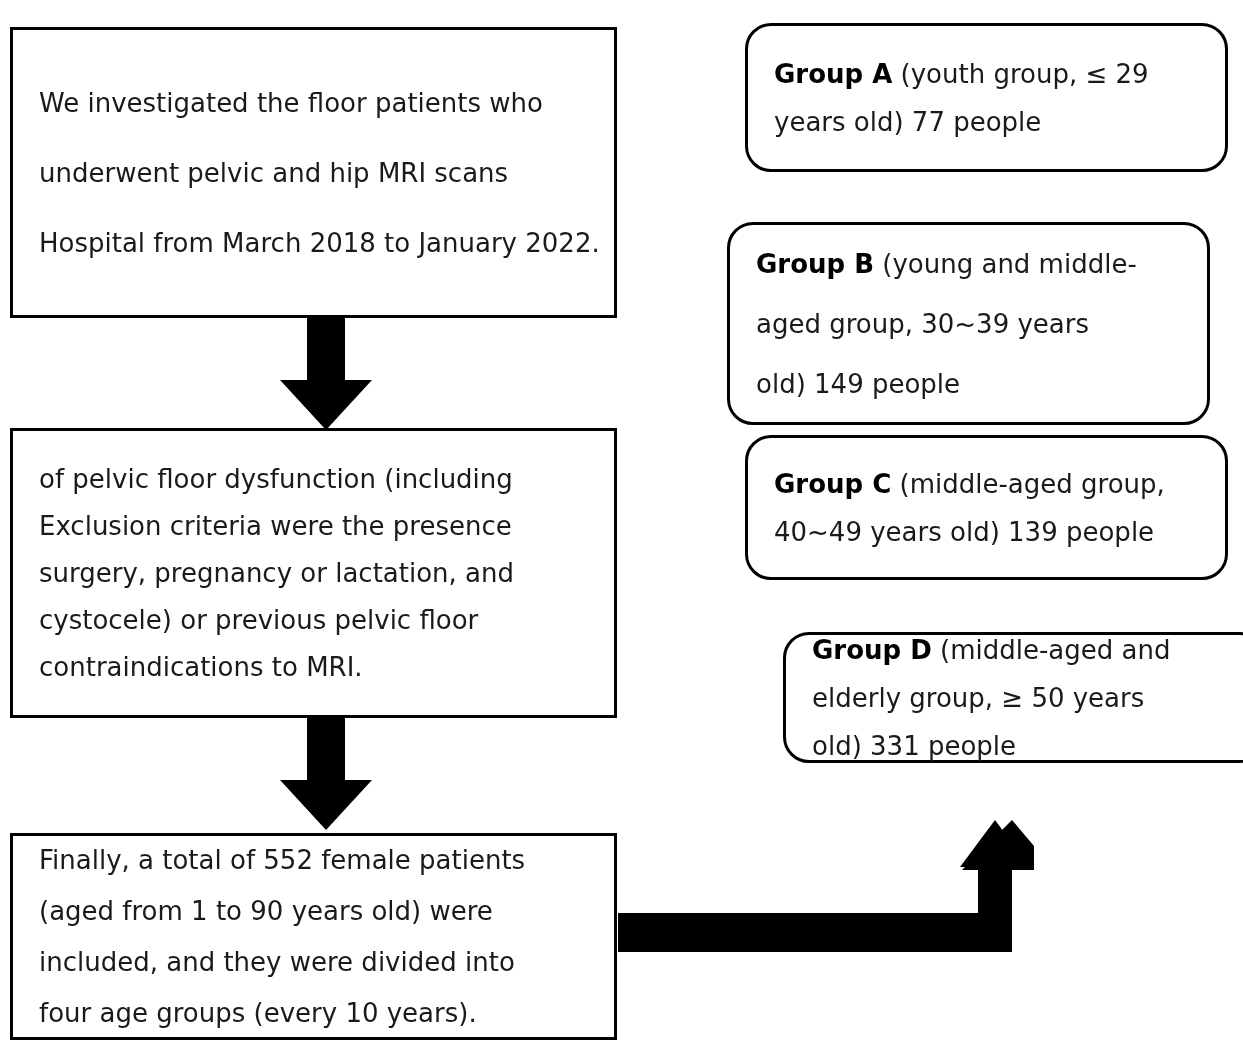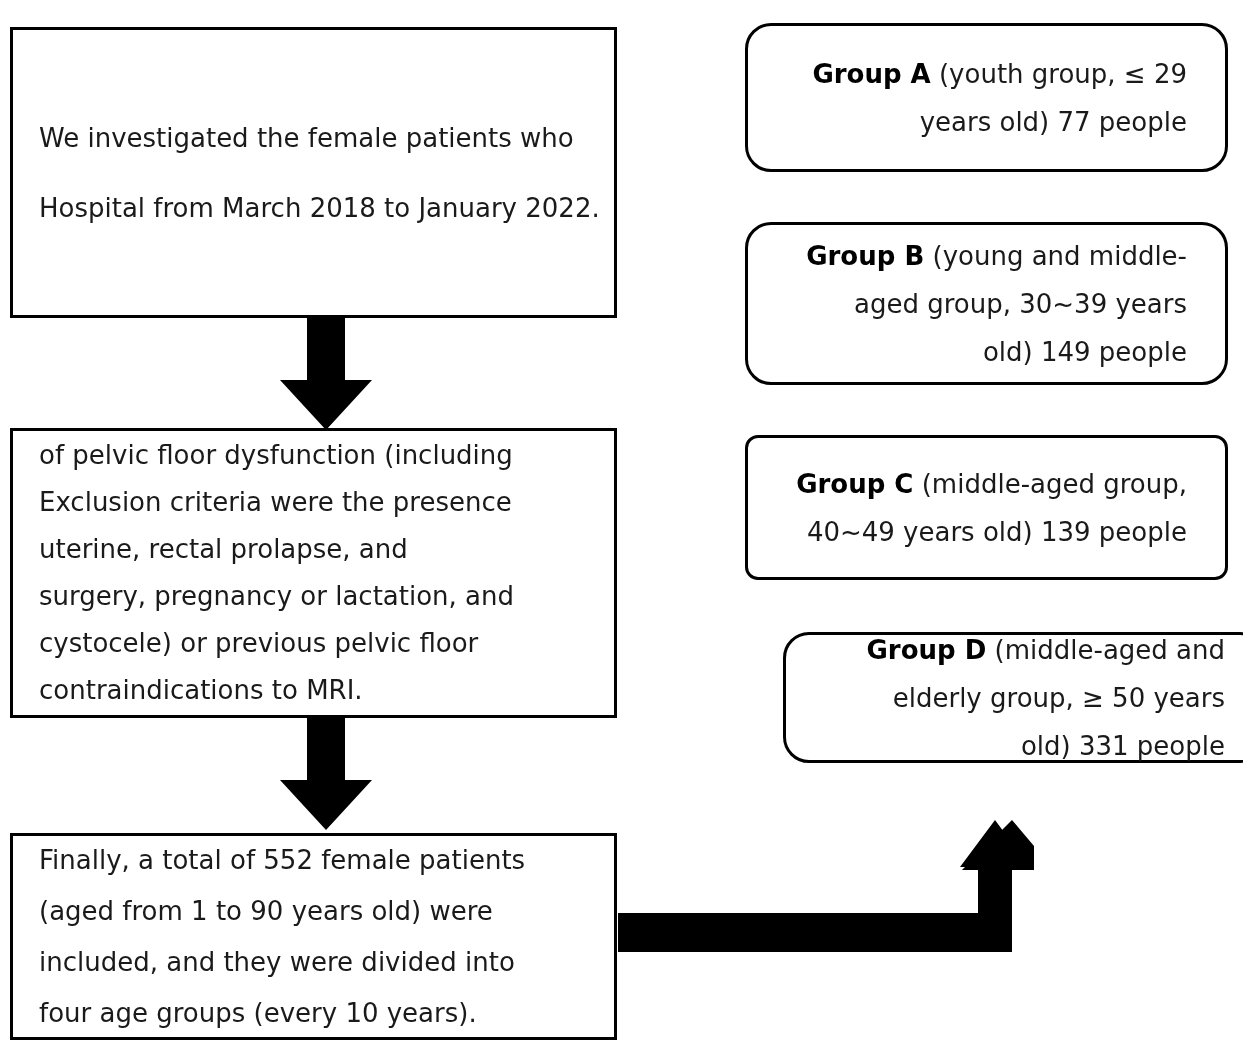--- a/index.html
+++ b/index.html
@@ -54,64 +54,63 @@
     box-sizing: border-box;
     border: 3px solid #000000;
     border-radius: 26px;
     background: #ffffff;
     display: flex;
     flex-direction: column;
     justify-content: center;
   }
   .group-box .gline {
     display: block;
-    padding: 0 38px;
+    padding: 0 26px;
     font-size: 26px;
     line-height: 48px;
     color: #1a1a1a;
     white-space: nowrap;
-    text-align: right;
   }
   .group-box .glabel {
     font-weight: bold;
     color: #000000;
   }
 
   #group-a { left: 745px; top: 23px;  width: 483px; height: 149px; }
-  #group-b { left: 745px; top: 222px; width: 483px; height: 163px; }
-  #group-c { left: 745px; top: 435px; width: 483px; height: 145px; border-radius: 13px; }
+  #group-b { left: 727px; top: 222px; width: 483px; height: 203px; gap: 12px; }
+  #group-c { left: 745px; top: 435px; width: 483px; height: 145px; }
   #group-d { left: 783px; top: 632px; width: 483px; height: 131px; }
 
   
   .arrow-svg {
     position: absolute;
     display: block;
   }
   #arrow-down-1 { left: 280px; top: 318px;  width: 92px;  height: 112px; }
   #arrow-down-2 { left: 280px; top: 718px;  width: 92px;  height: 112px; }
   #arrow-elbow  { left: 618px; top: 812px;  width: 416px; height: 140px; }
 </style>
 </head>
 <body>
 
 <div id="canvas">
 
   <div class="proc-box" id="box-intro">
-    <span class="ptext">We  investigated  the  female  patients  who</span>
+    <span class="ptext">We  investigated  the  floor  patients  who</span>
+    <span class="ptext">underwent    pelvic    and    hip    MRI    scans</span>
     <span class="ptext">Hospital from March 2018 to January 2022.</span>
   </div>
 
   <svg class="arrow-svg" id="arrow-down-1" viewBox="0 0 92 112">
     <polygon points="27,0 65,0 65,62 92,62 46,112 0,62 27,62" fill="#000000"></polygon>
   </svg>
 
   <div class="proc-box" id="box-exclusion">
     <span class="ptext">of pelvic floor dysfunction (including</span>
     <span class="ptext">Exclusion criteria were the presence</span>
-    <span class="ptext">uterine, rectal prolapse, and</span>
     <span class="ptext">surgery, pregnancy or lactation, and</span>
     <span class="ptext">cystocele) or previous pelvic floor</span>
     <span class="ptext">contraindications to MRI.</span>
   </div>
 
   <svg class="arrow-svg" id="arrow-down-2" viewBox="0 0 92 112">
     <polygon points="27,0 65,0 65,62 92,62 46,112 0,62 27,62" fill="#000000"></polygon>
   </svg>
 
   <div class="proc-box" id="box-final">

